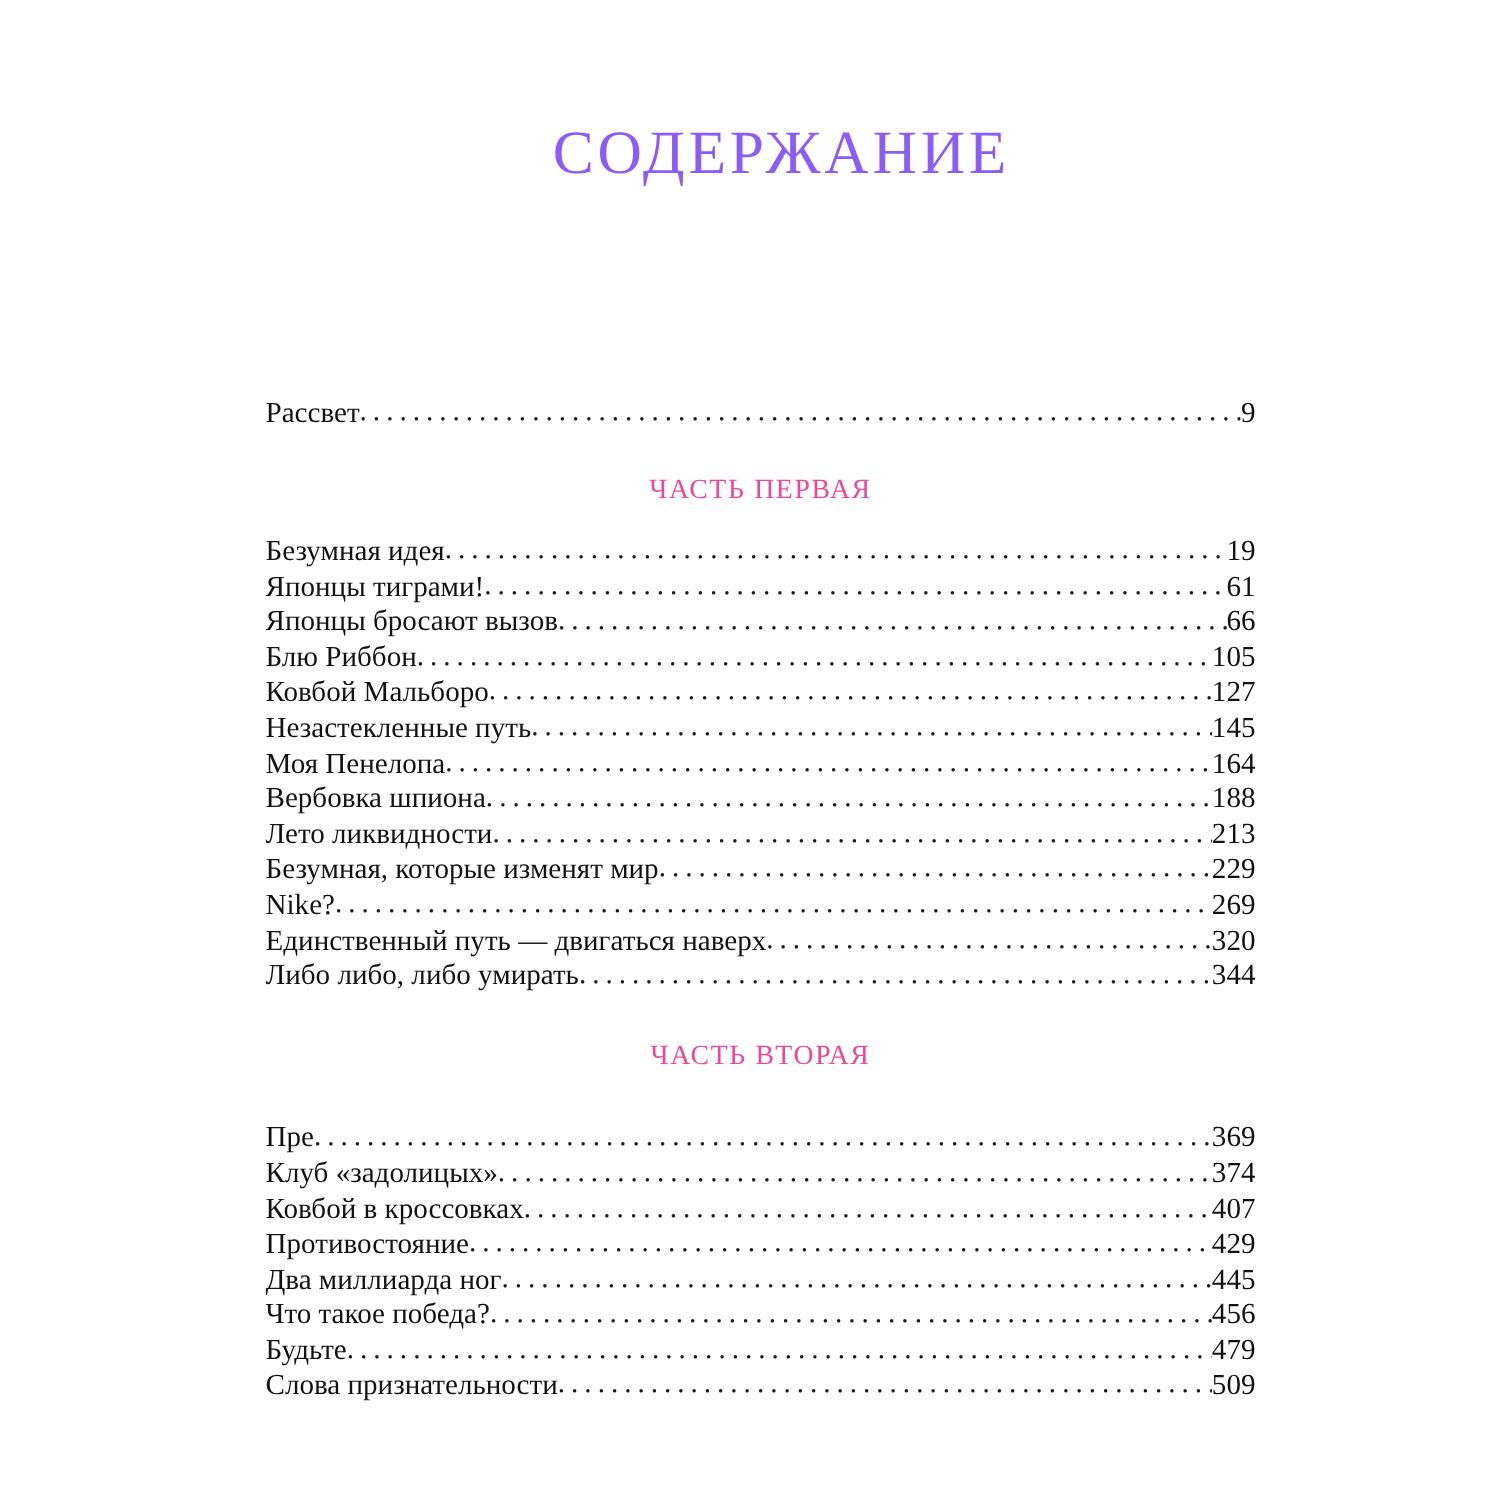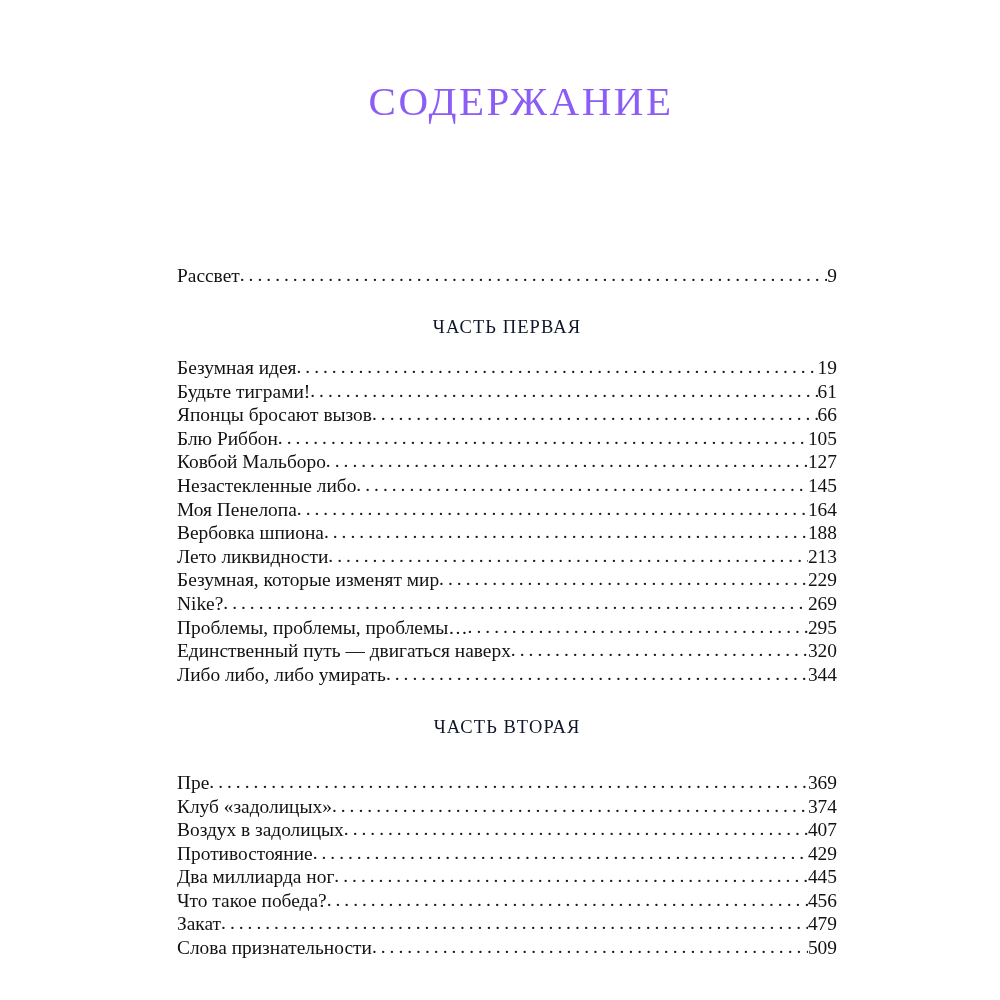--- a/index.html
+++ b/index.html
@@ -47,21 +47,21 @@
     left: 177px;
     top: 264px;
     width: 660px;
   }
 
   
   .part-heading {
     text-align: center;
     font-size: 18.5px;
     letter-spacing: 1.1px;
-    color: #0f172a;
+    color: #ec4899;
     line-height: 1;
     white-space: nowrap;
   }
   .part-heading.first {
     margin-top: 30px;
     margin-bottom: 20px;
   }
   .part-heading.second {
     margin-top: 32px;
     margin-bottom: 34px;
@@ -123,41 +123,41 @@
     </div>
 
     <div class="part-heading first">ЧАСТЬ ПЕРВАЯ</div>
 
     <div class="entry">
       <span class="entry-title">Безумная идея</span>
       <span class="entry-leader"></span>
       <span class="entry-page">19</span>
     </div>
     <div class="entry">
-      <span class="entry-title">Будьте тиграми!</span>
+      <span class="entry-title">Японцы тиграми!</span>
       <span class="entry-leader"></span>
       <span class="entry-page">61</span>
     </div>
     <div class="entry">
       <span class="entry-title">Японцы бросают вызов</span>
       <span class="entry-leader"></span>
       <span class="entry-page">66</span>
     </div>
     <div class="entry">
       <span class="entry-title">Блю Риббон</span>
       <span class="entry-leader"></span>
       <span class="entry-page">105</span>
     </div>
     <div class="entry">
       <span class="entry-title">Ковбой Мальборо</span>
       <span class="entry-leader"></span>
       <span class="entry-page">127</span>
     </div>
     <div class="entry">
-      <span class="entry-title">Незастекленные либо</span>
+      <span class="entry-title">Незастекленные путь</span>
       <span class="entry-leader"></span>
       <span class="entry-page">145</span>
     </div>
     <div class="entry">
       <span class="entry-title">Моя Пенелопа</span>
       <span class="entry-leader"></span>
       <span class="entry-page">164</span>
     </div>
     <div class="entry">
       <span class="entry-title">Вербовка шпиона</span>
@@ -173,25 +173,20 @@
       <span class="entry-title">Безумная, которые изменят мир</span>
       <span class="entry-leader"></span>
       <span class="entry-page">229</span>
     </div>
     <div class="entry">
       <span class="entry-title">Nike?</span>
       <span class="entry-leader"></span>
       <span class="entry-page">269</span>
     </div>
     <div class="entry">
-      <span class="entry-title">Проблемы, проблемы, проблемы…</span>
-      <span class="entry-leader"></span>
-      <span class="entry-page">295</span>
-    </div>
-    <div class="entry">
       <span class="entry-title">Единственный путь — двигаться наверх</span>
       <span class="entry-leader"></span>
       <span class="entry-page">320</span>
     </div>
     <div class="entry">
       <span class="entry-title">Либо либо, либо умирать</span>
       <span class="entry-leader"></span>
       <span class="entry-page">344</span>
     </div>
 
@@ -201,41 +196,41 @@
       <span class="entry-title">Пре</span>
       <span class="entry-leader"></span>
       <span class="entry-page">369</span>
     </div>
     <div class="entry">
       <span class="entry-title">Клуб «задолицых»</span>
       <span class="entry-leader"></span>
       <span class="entry-page">374</span>
     </div>
     <div class="entry">
-      <span class="entry-title">Воздух в задолицых</span>
+      <span class="entry-title">Ковбой в кроссовках</span>
       <span class="entry-leader"></span>
       <span class="entry-page">407</span>
     </div>
     <div class="entry">
       <span class="entry-title">Противостояние</span>
       <span class="entry-leader"></span>
       <span class="entry-page">429</span>
     </div>
     <div class="entry">
       <span class="entry-title">Два миллиарда ног</span>
       <span class="entry-leader"></span>
       <span class="entry-page">445</span>
     </div>
     <div class="entry">
       <span class="entry-title">Что такое победа?</span>
       <span class="entry-leader"></span>
       <span class="entry-page">456</span>
     </div>
     <div class="entry">
-      <span class="entry-title">Закат</span>
+      <span class="entry-title">Будьте</span>
       <span class="entry-leader"></span>
       <span class="entry-page">479</span>
     </div>
     <div class="entry">
       <span class="entry-title">Слова признательности</span>
       <span class="entry-leader"></span>
       <span class="entry-page">509</span>
     </div>
 
   </div>

